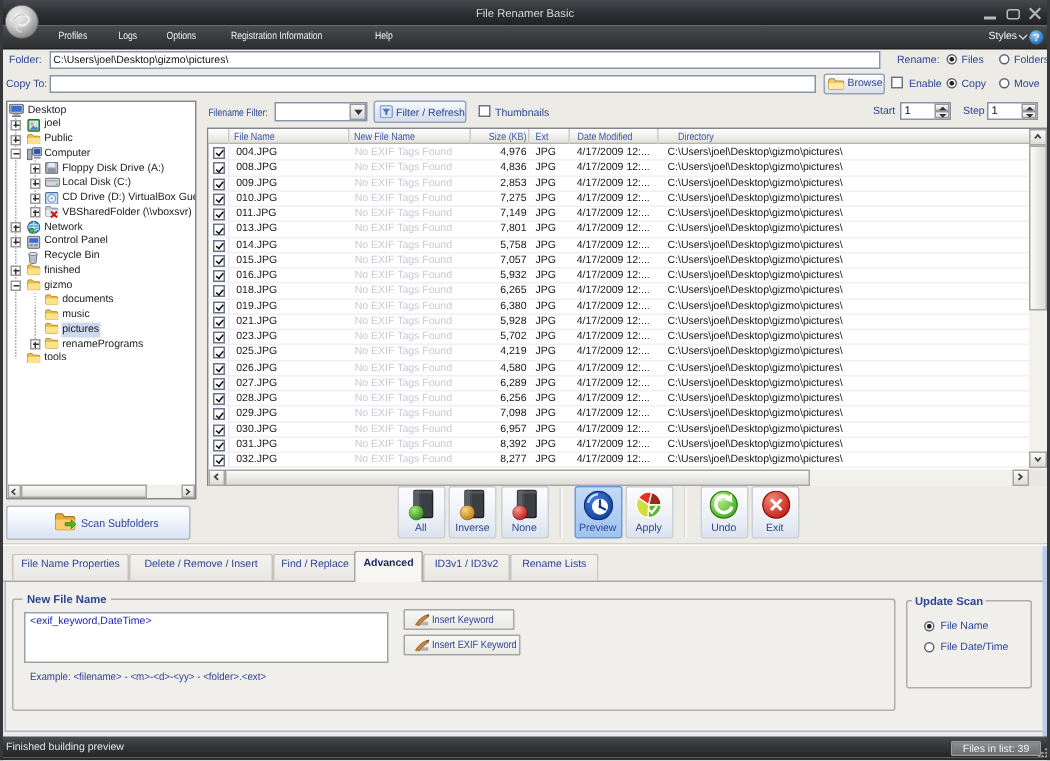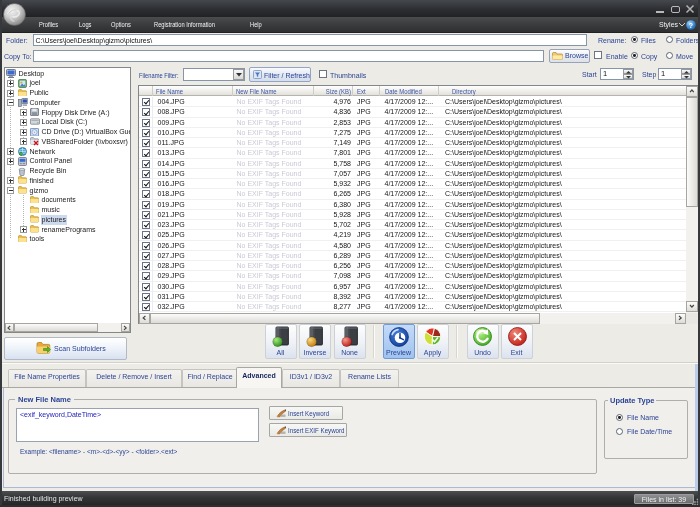--- a/index.html
+++ b/index.html
@@ -11,20 +11,21 @@
 .cb{position:absolute;width:8px;height:8px;background:#fff;border:1px solid #6a7486;}
 .chk::after{content:"";position:absolute;left:1px;top:1.4px;width:4px;height:2px;border-left:1.3px solid #111;border-bottom:1.3px solid #111;transform:rotate(-50deg);}
 .btn{position:absolute;background:linear-gradient(#fefefe,#e9ecf1 50%,#dde1e9);border:1px solid #98a3b8;border-radius:2px;}
 .navytxt{color:#2c4494;font-size:7px;white-space:nowrap;position:absolute;}
 
 .rowtx{font-size:7px;color:#151515;white-space:nowrap;}
 </style></head><body>
 <div id="win">
 
 <div class="a" style="left:0;top:0;width:700px;height:17px;background:linear-gradient(#45484d,#2c2e32 55%,#202226);"></div>
+<div class="a" style="left:0;top:0;width:700px;height:17px;text-align:center;font-size:7.5px;line-height:17px;color:#d8d8d8;">File Renamer Basic</div>
 <div class="a" style="left:656px;top:11px;width:8px;height:2px;background:#b9b9b9;"></div>
 <div class="a" style="left:671px;top:6px;width:9px;height:7px;border:1.5px solid #b9b9b9;border-radius:2px;"></div>
 <svg class="a" style="left:685px;top:4px;" width="10" height="10">
       <path d="M1.5 1.5 L8.5 8.5 M8.5 1.5 L1.5 8.5" stroke="#b2b2b2" stroke-width="1.5"></path>
     </svg>
 <svg class="a" style="left:3px;top:3px;z-index:50;" width="23" height="23">
 <defs>
         <radialGradient id="lg" cx="38%" cy="32%" r="75%">
 <stop offset="0%" stop-color="#f2f2f2"></stop>
           <stop offset="45%" stop-color="#cfcfcf"></stop>
@@ -617,21 +618,21 @@
 <div class="a" style="left:269px;top:423px;width:78px;height:13.5px;background:linear-gradient(#f7f7f5,#e9e9e6);border:1px solid #a6a6a4;border-radius:1px;"></div>
     <svg class="a" style="left:276px;top:425.5px;" width="11" height="9">
 <path d="M1 7.5 Q4 2.5 8.5 1 L9.5 2.2 Q6 4.5 3.5 8 Z" fill="#c8813a" stroke="#8a5218" stroke-width="0.5"></path>
 <path d="M8.5 1 L10 0.3 L9.8 2.4 Z" fill="#3a3a3a"></path>
 <path d="M1 7.5 L2.6 7.9 L1.4 8.6 Z" fill="#e8b878"></path>
 <rect x="4.5" y="5.5" width="5" height="2.4" fill="#9a9a98" opacity="0.7"></rect>
     </svg>
     <div class="navytxt" style="left:288px;top:426.5px;transform:scaleX(0.88);transform-origin:0 0;">Insert EXIF Keyword</div>
 <div class="a" style="left:19.5px;top:448px;font-size:7px;color:#2c4494;white-space:nowrap;transform:scaleX(0.93);transform-origin:0 0;">Example: &lt;filename&gt; - &lt;m&gt;-&lt;d&gt;-&lt;yy&gt; - &lt;folder&gt;.&lt;ext&gt;</div>
 <div class="a" style="left:604px;top:400px;width:84px;height:59px;border:1px solid #b0aeaa;border-radius:2px;"></div>
-<div class="a" style="left:608px;top:396px;background:#f0efeb;padding:0 2px;font-size:7.5px;font-weight:bold;color:#2c4494;white-space:nowrap;">Update Type</div>
+<div class="a" style="left:608px;top:396px;background:#f0efeb;padding:0 2px;font-size:7.5px;font-weight:bold;color:#2c4494;white-space:nowrap;">Update Scan</div>
 <div class="radio sel" style="left:616px;top:414px;"></div>
 <div class="a" style="left:627px;top:414px;font-size:7px;color:#2c4494;white-space:nowrap;">File Name</div>
 <div class="radio" style="left:616px;top:427.5px;"></div>
 <div class="a" style="left:627px;top:427.5px;font-size:7px;color:#2c4494;white-space:nowrap;">File Date/Time</div>
 <div class="a" style="left:0;top:491px;width:700px;height:14px;background:linear-gradient(#4c4e50,#333537 45%,#242628);"></div>
 <div class="a" style="left:4px;top:495px;font-size:7px;color:#e6e6e6;white-space:nowrap;">Finished building preview</div>
 <div class="a" style="left:634px;top:493.5px;width:60px;height:10.5px;background:linear-gradient(#8e9092,#6a6c6e);border:1px solid #9a9c9e;border-radius:1px;"></div>
 <div class="a" style="left:634px;top:495.5px;width:60px;text-align:center;font-size:7px;color:#f0f0f0;white-space:nowrap;">Files in list: 39</div>
 <svg class="a" style="left:692px;top:498px;" width="7" height="7">
 <circle cx="5.5" cy="1.5" r="0.9" fill="#9a9a9a"></circle>

